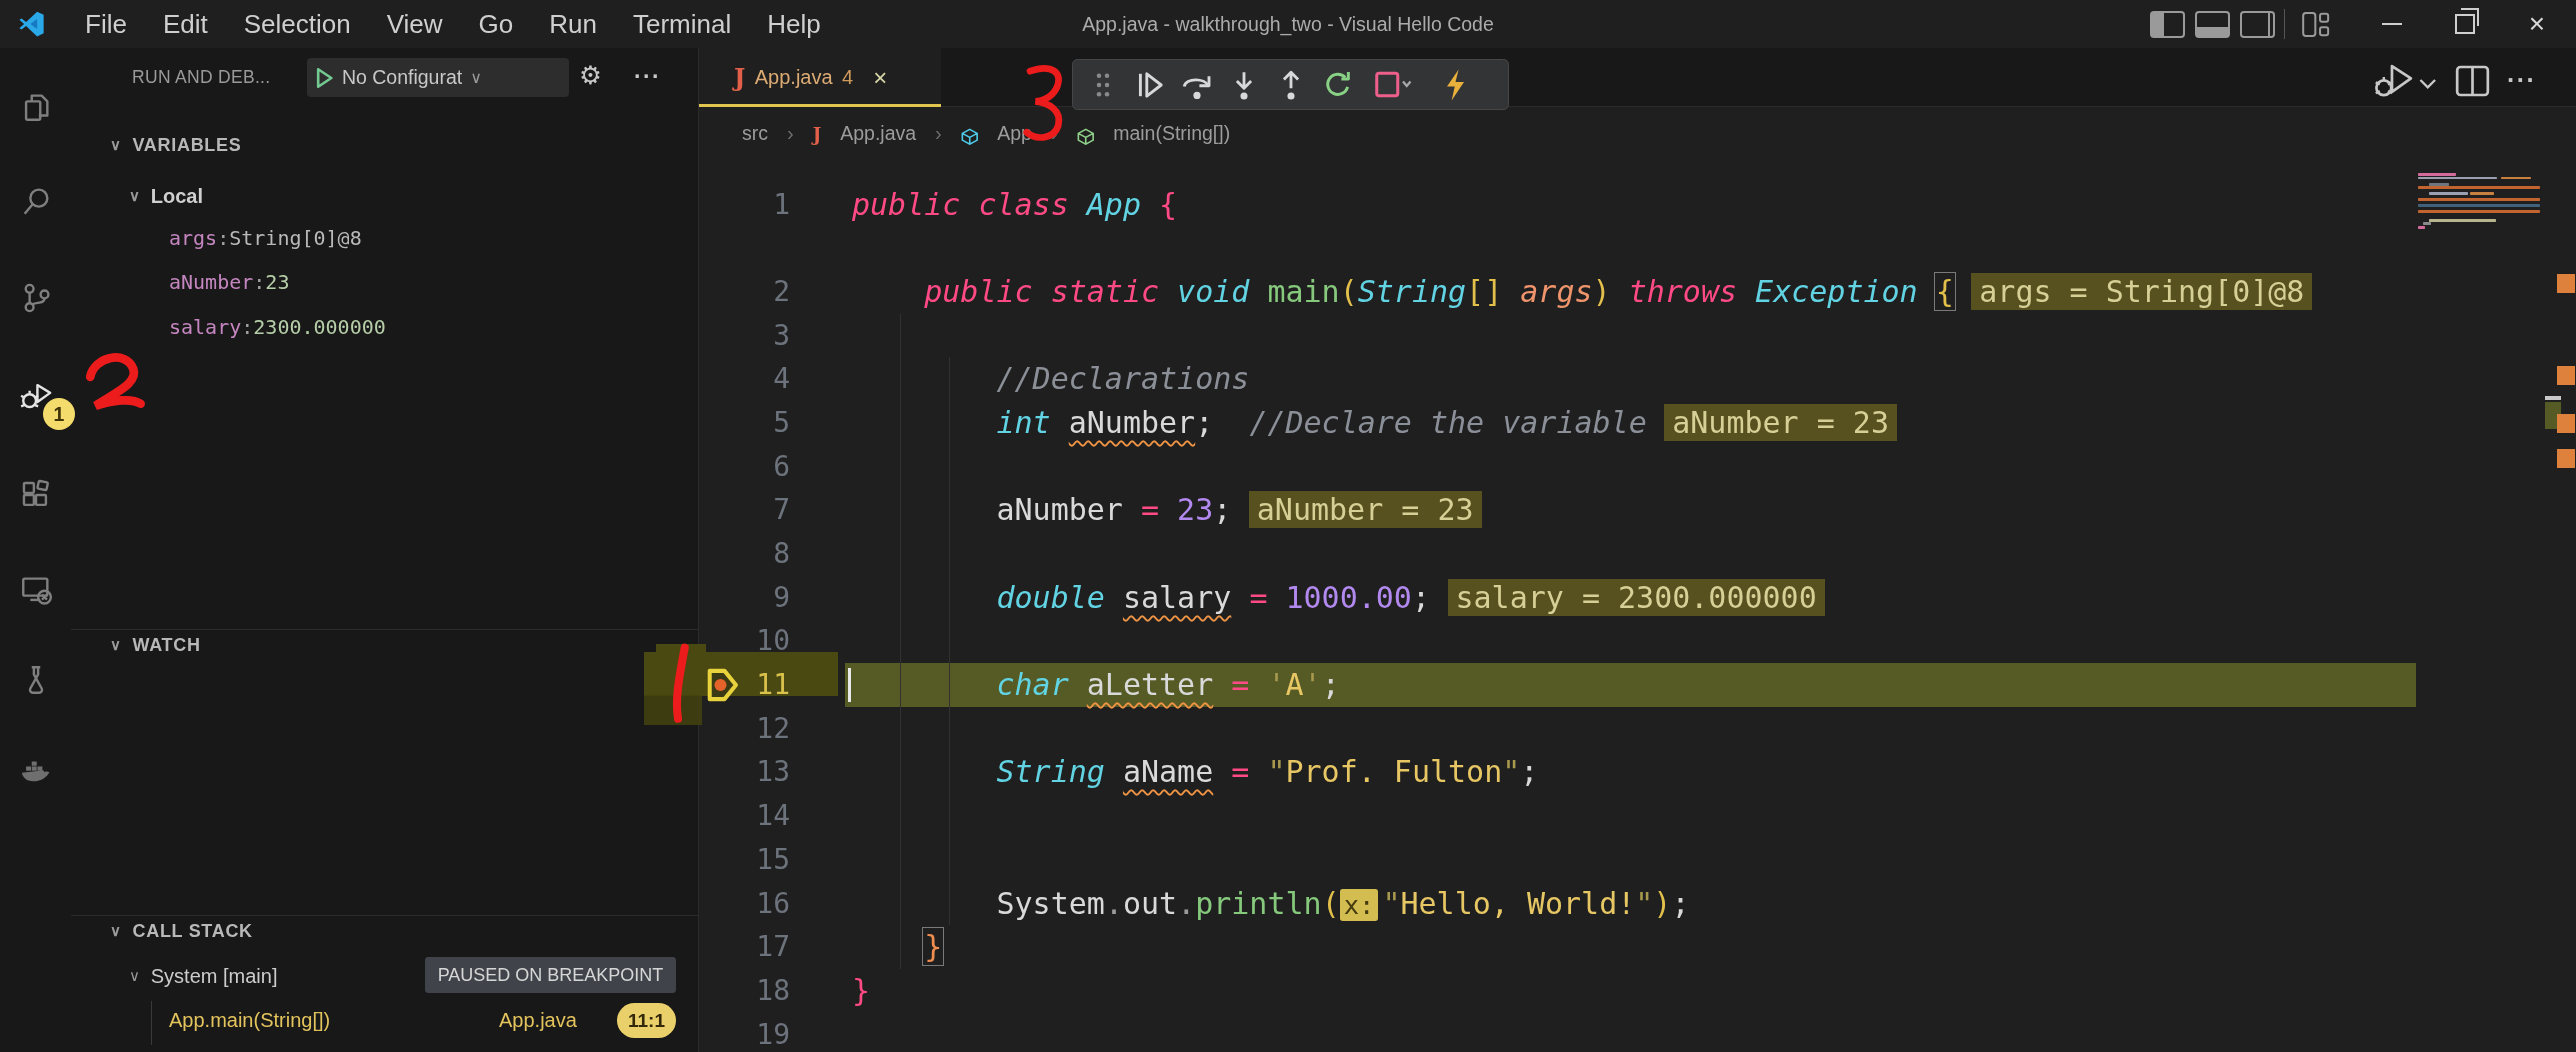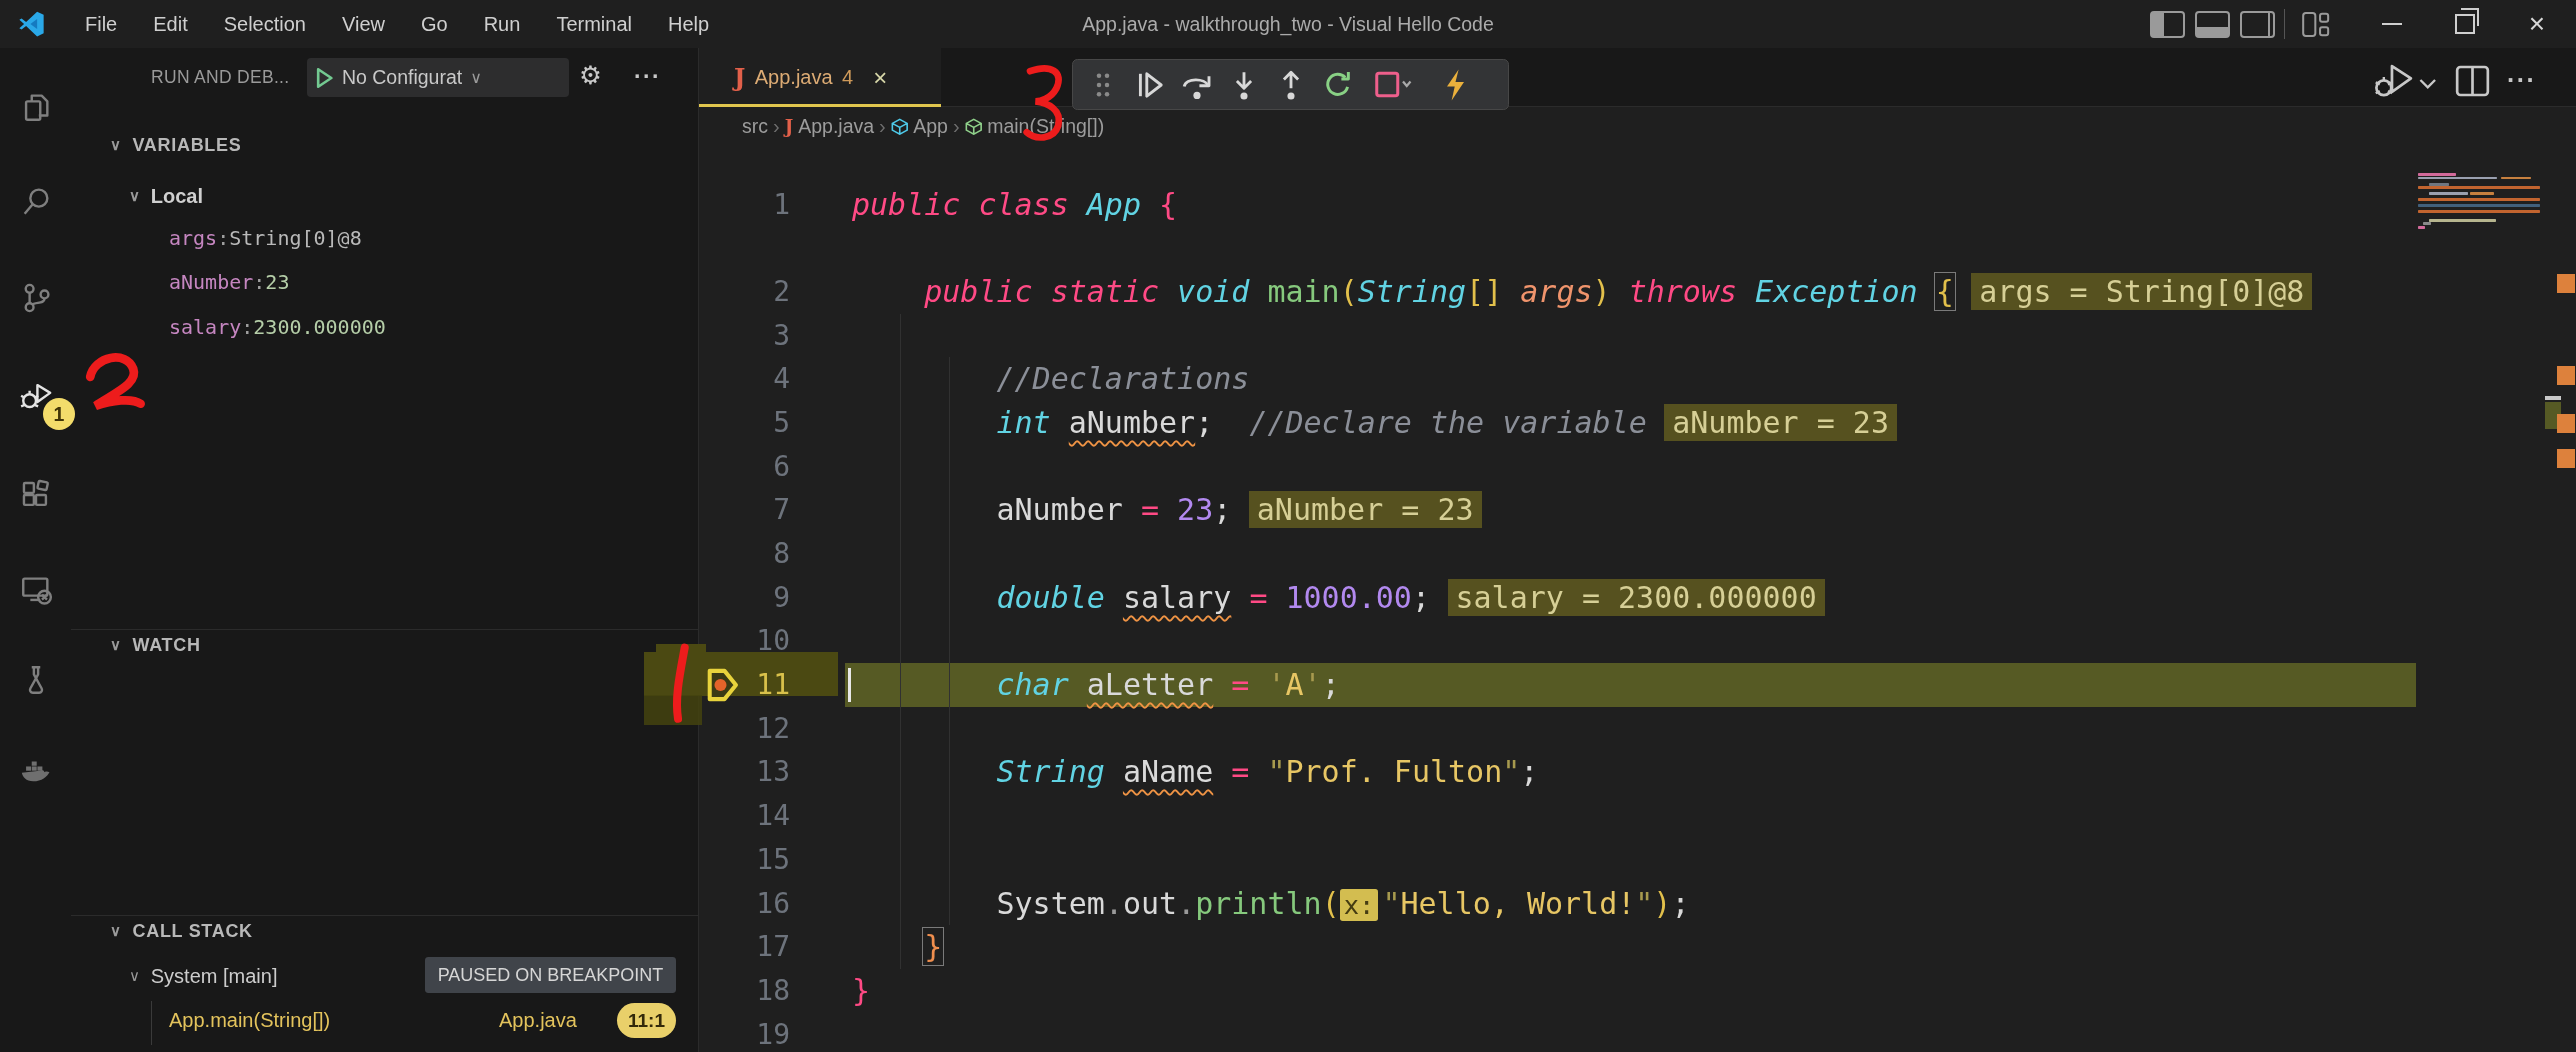--- a/index.html
+++ b/index.html
@@ -2,37 +2,37 @@
 <html style="font-size:10.8px"><head>
 <meta charset="utf-8">
 <style>
   html,body{margin:0;padding:0;background:#111;}
   #app{position:relative;width:2576px;height:1052px;background:#1f1f1f;overflow:hidden;
        font-family:"Liberation Sans",sans-serif;color:#cccccc;}
   .abs{position:absolute;}
   
   #titlebar{left:0;top:0;width:2576px;height:48px;background:#1f1f1f;border-bottom:1.3px solid #2b2b2b;}
   #menus{left:67px;top:0;height:48px;display:flex;align-items:center;}
-  .menu-item{padding:0 18px;font-size:20px;color:#cfcfcf;line-height:48px;}
+  .menu-item{padding:0 18px;font-size:26px;color:#cfcfcf;line-height:48px;}
   #win-title{left:0;top:0;width:2576px;height:48px;text-align:center;line-height:48px;
              font-size:19.5px;color:#ababab;pointer-events:none;}
   .winctl{display:flex;align-items:center;justify-content:center;}
   .lay-ic{width:35px;height:27px;border:2px solid #9a9a9a;border-radius:4px;position:relative;box-sizing:border-box;}
   .lay-ic .fill{position:absolute;background:#9a9a9a;}
   .ctl-bar{width:20px;height:2px;background:#cfcfcf;}
   .restore-ic{width:16px;height:16px;border:2px solid #cfcfcf;position:relative;}
   .restore-ic:before{content:"";position:absolute;left:4px;top:-8px;width:16px;height:16px;border:2px solid #cfcfcf;border-left:none;border-bottom:none;}
   
   #activitybar{left:0;top:48px;width:71px;height:1004px;background:#181818;border-right:1.3px solid #252525;}
   .act-ic{left:19px;width:34px;height:34px;}
   #debug-badge{left:43px;top:398px;width:32px;height:32px;border-radius:50%;background:#f3dc6b;
       color:#403407;font-size:19.5px;font-weight:bold;display:flex;align-items:center;justify-content:center;z-index:4;}
   
   #sidebar{left:71px;top:48px;width:628px;height:1004px;background:#181818;border-right:1.3px solid #2b2b2b;box-sizing:border-box;}
-  .sb-head-label{font-size:17.5px;color:#9a9a9a;letter-spacing:0.3px;margin-left:19px;}
+  .sb-head-label{font-size:17.5px;color:#9a9a9a;letter-spacing:0.3px;}
   #config-btn{left:307px;top:58px;width:262px;height:39px;background:#2d2d2e;border-radius:4px;
       display:flex;align-items:center;padding:0 9.4px;box-sizing:border-box;gap:8px;}
   #config-btn .lbl{font-size:19.5px;color:#c8c8c8;white-space:nowrap;overflow:hidden;}
   .chev{font-size:16px;color:#9a9a9a;line-height:1;}
   .sect-head{display:flex;align-items:center;gap:10.8px;font-weight:bold;font-size:18px;color:#b8b8b8;letter-spacing:0.7px;}
   .tree-chev{font-size:15px;color:#9a9a9a;}
   .mono{font-family:Liberation Sans, sans-serif;}
   .var-row{position:absolute;left:169px;height:30px;display:flex;align-items:center;font-size:20px;font-family:"DejaVu Sans Mono",monospace;}
   .var-name{color:#c586c0;}
   .var-colon{color:#9f9f9f;}
@@ -45,21 +45,21 @@
       color:#33290a;font-size:19px;display:flex;align-items:center;justify-content:center;font-weight:bold;}
   .divline{background:#2b2b2b;height:0.7px;left:71px;width:628px;}
   
   #tabbar{left:699px;top:48px;width:1877px;height:59px;background:#181818;border-bottom:1.3px solid #2b2b2b;box-sizing:border-box;}
   #tab-active{left:699px;top:48px;width:242px;height:59px;background:#1f1f1f;display:flex;align-items:center;padding-left:35px;box-sizing:border-box;gap:9.4px;}
   #tab-underline{left:699px;top:104px;width:242px;height:3.4px;background:#e0c64e;z-index:3;}
   #tab-java-icon{color:#e2604a;font-weight:bold;font-size:24px;font-family:"DejaVu Serif",serif;}
   #tab-label{color:#dcab74;font-size:20px;}
   #tab-badge{color:#cf9a5a;font-size:20px;}
   #tab-close{color:#d6d6a8;font-size:24px;margin-left:10.8px;}
-  #breadcrumbs{left:742px;top:108px;width:1344px;height:37px;display:flex;align-items:center;gap:5px;font-size:19.5px;color:#9c9c9c;}
+  #breadcrumbs{left:742px;top:108px;width:1344px;height:37px;display:flex;align-items:flex-end;gap:19px;font-size:19.5px;color:#9c9c9c;}
   .bc-sep{color:#6e6e6e;font-size:20px;}
   .bc-java{color:#e2604a;font-weight:bold;font-size:18px;font-family:"DejaVu Serif",serif;}
   
   #dbg-toolbar{left:1072px;top:59px;width:437px;height:51px;background:#333436;border:0.7px solid #474747;border-radius:5.4px;
       display:flex;align-items:center;padding:0 8px;box-sizing:border-box;gap:4px;z-index:5;}
   .tb-btn{width:43px;height:43px;display:flex;align-items:center;justify-content:center;border-radius:4px;}
   
   #code-layer{left:699px;top:0;width:1877px;height:1052px;z-index:2;}
   .row{position:absolute;left:0;width:1877px;height:44px;}
   .gut{position:absolute;left:0;top:0;width:91px;height:44px;line-height:44px;text-align:right;

